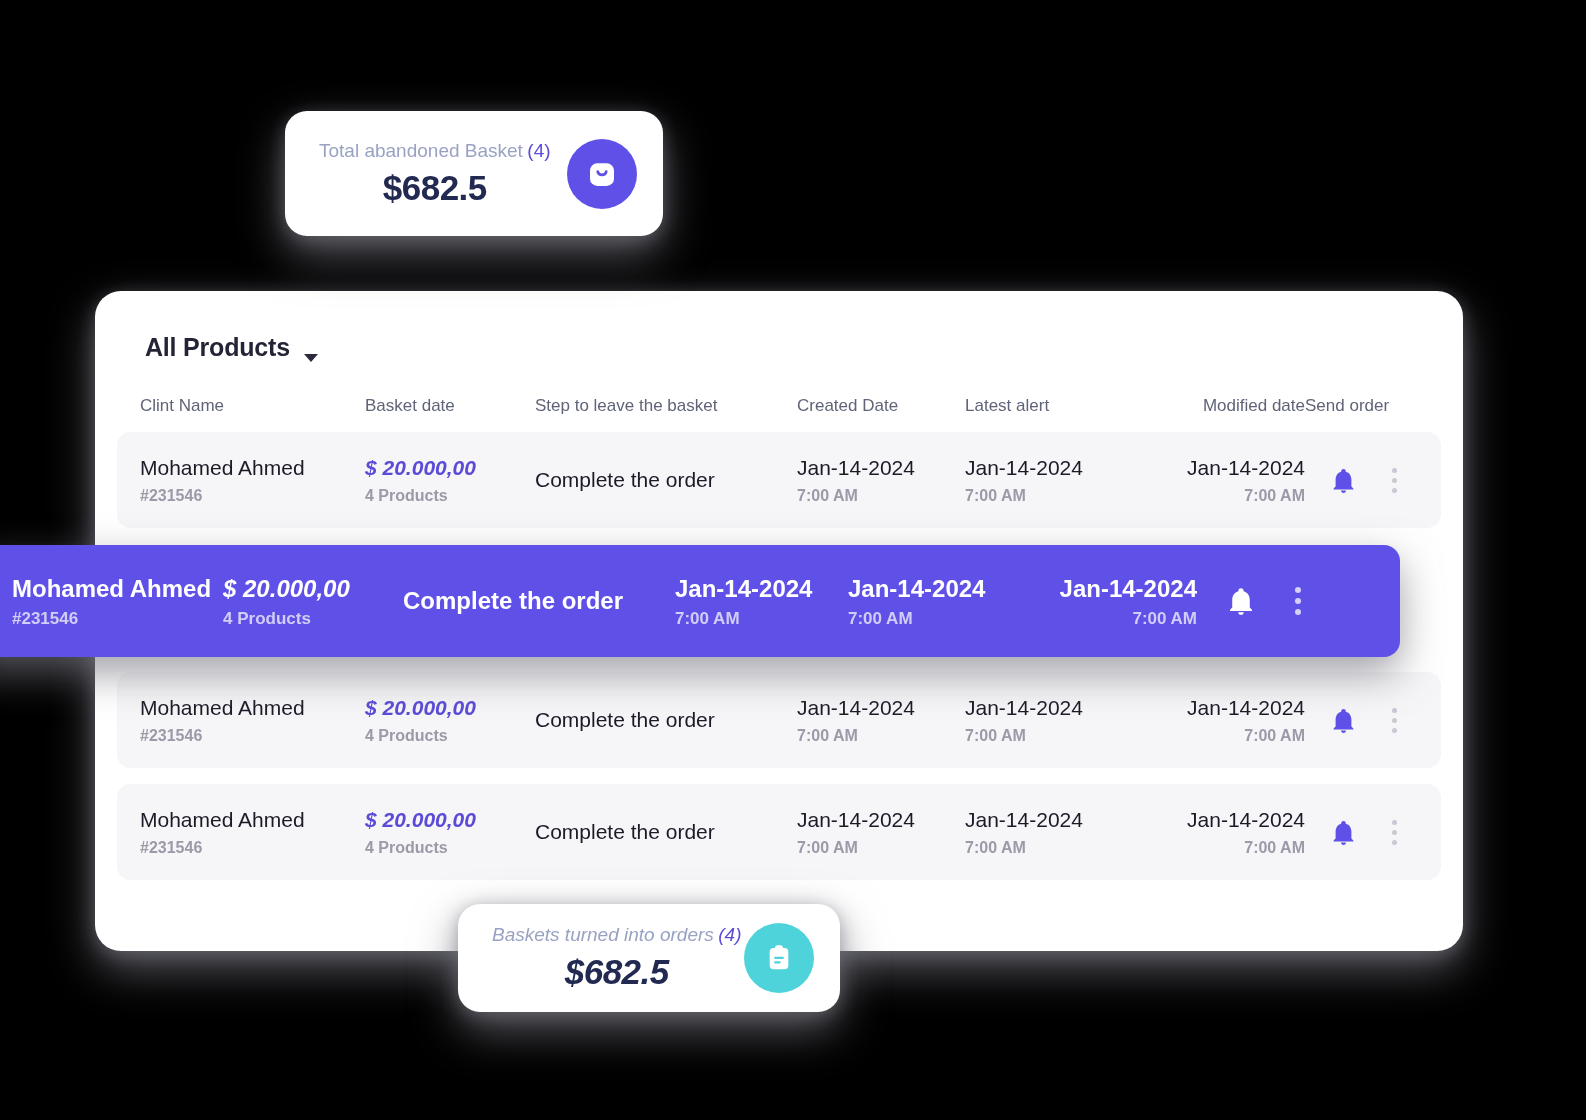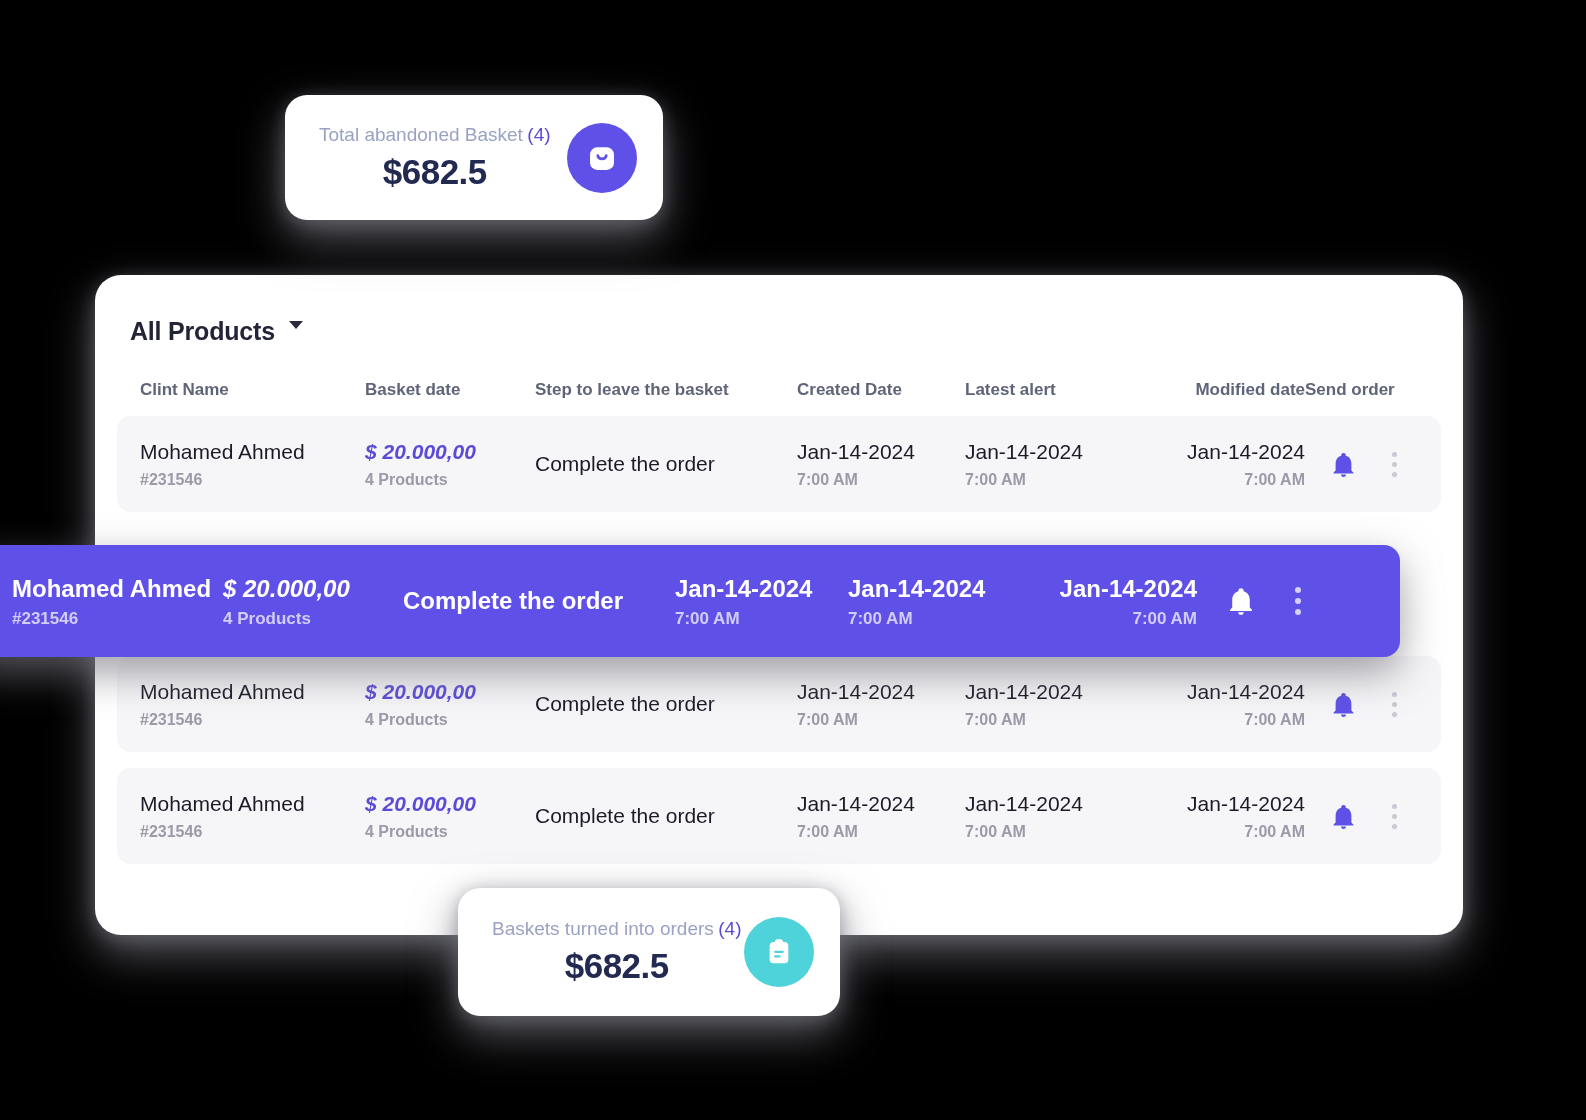--- a/index.html
+++ b/index.html
@@ -15,39 +15,40 @@
 
   .stage { position: absolute; inset: 0; }
 
   
   .card {
     position: absolute;
     background: #ffffff;
     border-radius: 22px;
     box-shadow: 0 18px 46px rgba(120,120,130,0.72),
                 0 4px 18px rgba(110,110,120,0.55);
+    margin-top: 16px;
   }
 
   
   .main-panel {
     left: 95px;
     top: 275px;
     width: 1368px;
     height: 660px;
     border-radius: 26px;
     padding: 42px 0 0 0;
     overflow: visible;
     z-index: 2;
   }
 
   .panel-title-row {
     display: flex;
-    align-items: flex-start;
+    align-items: flex-end;
     gap: 14px;
-    padding: 0 35px;
+    padding: 0 50px;
     margin-bottom: 34px;
   }
   .panel-title {
     font-size: 25px;
     font-weight: bold;
     color: #242437;
     letter-spacing: -0.2px;
   }
   .caret-down {
     width: 0; height: 0;
@@ -62,21 +63,21 @@
 
   .thead {
     display: flex;
     align-items: center;
     padding: 0 23px;
     margin-bottom: 16px;
   }
   .thead .th {
     font-size: 17px;
     color: #606478;
-    font-weight: bold;
+    font-weight: normal;
     white-space: nowrap;
   }
 
   
   .c-name   { width: 225px; flex: none; }
   .c-value  { width: 170px; flex: none; }
   .c-step   { width: 262px; flex: none; }
   .c-created{ width: 168px; flex: none; }
   .c-latest { width: 158px; flex: none; }
   .c-modified{width: 182px; flex: none; text-align: right; }
@@ -179,22 +180,23 @@
     width: 378px; height: 125px;
     z-index: 5;
   }
   #card-recovery {
     left: 1105px; top: 228px;
     width: 382px; height: 118px;
     z-index: 5;
   }
   #card-orders {
     left: 458px; top: 888px;
-    width: 382px; height: 128px;
+    width: 382px; height: 108px;
     z-index: 7;
+    font-style: italic;
   }
   #card-orders .stat-label, #card-abandoned .stat-label { }
 </style>
 </head>
 <body>
 
 <div class="stage">
 
   <div class="card main-panel">
 

